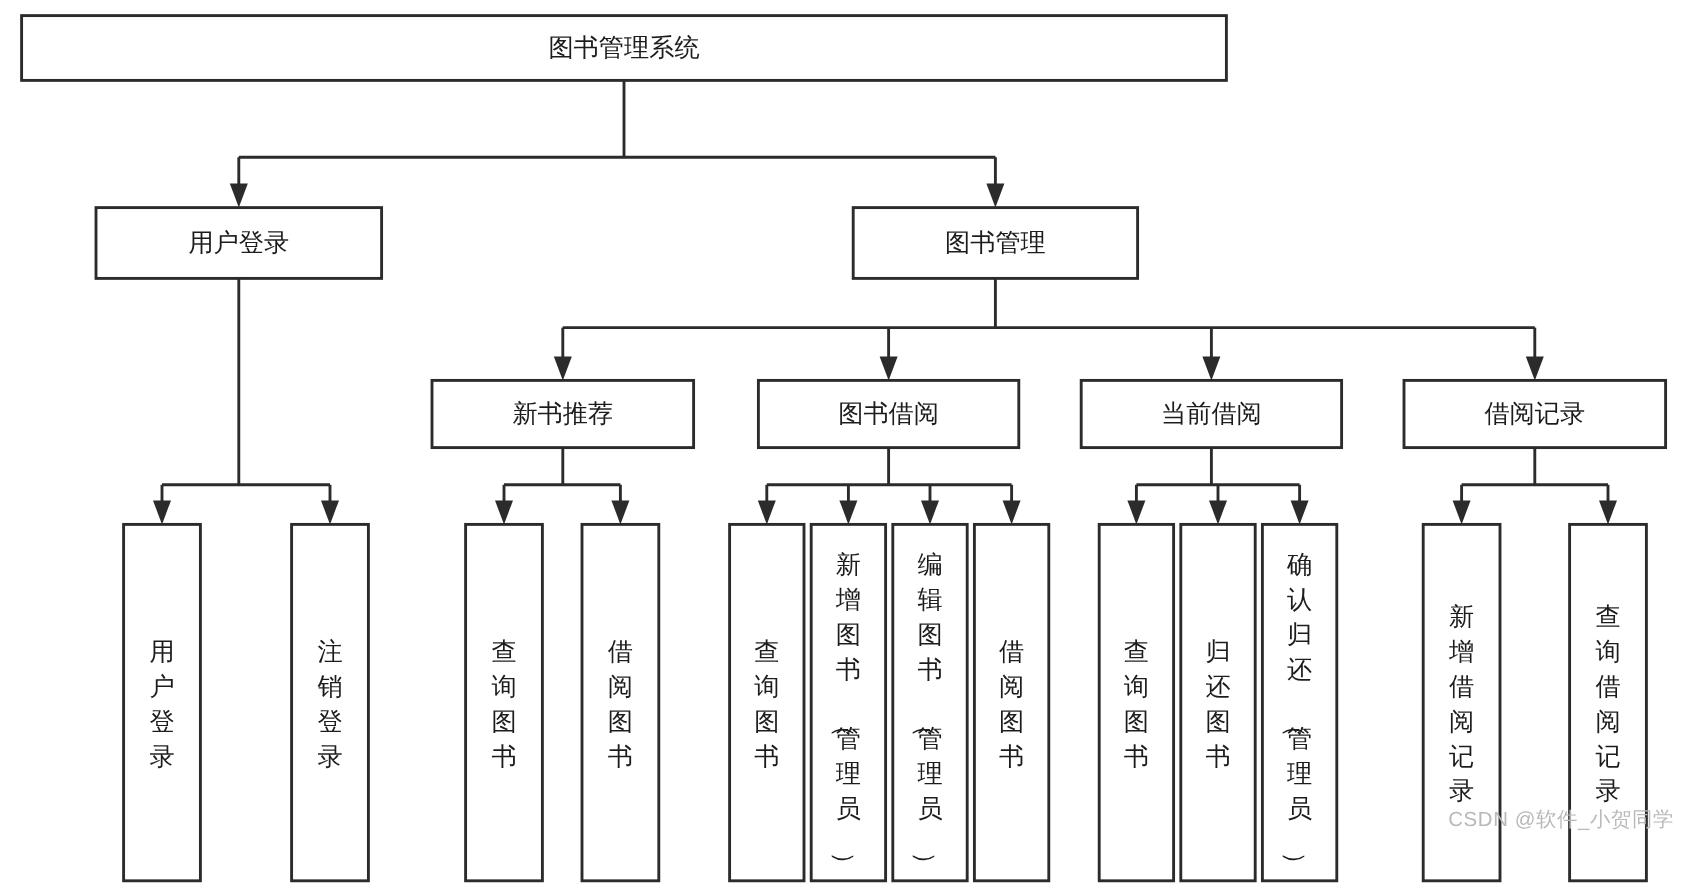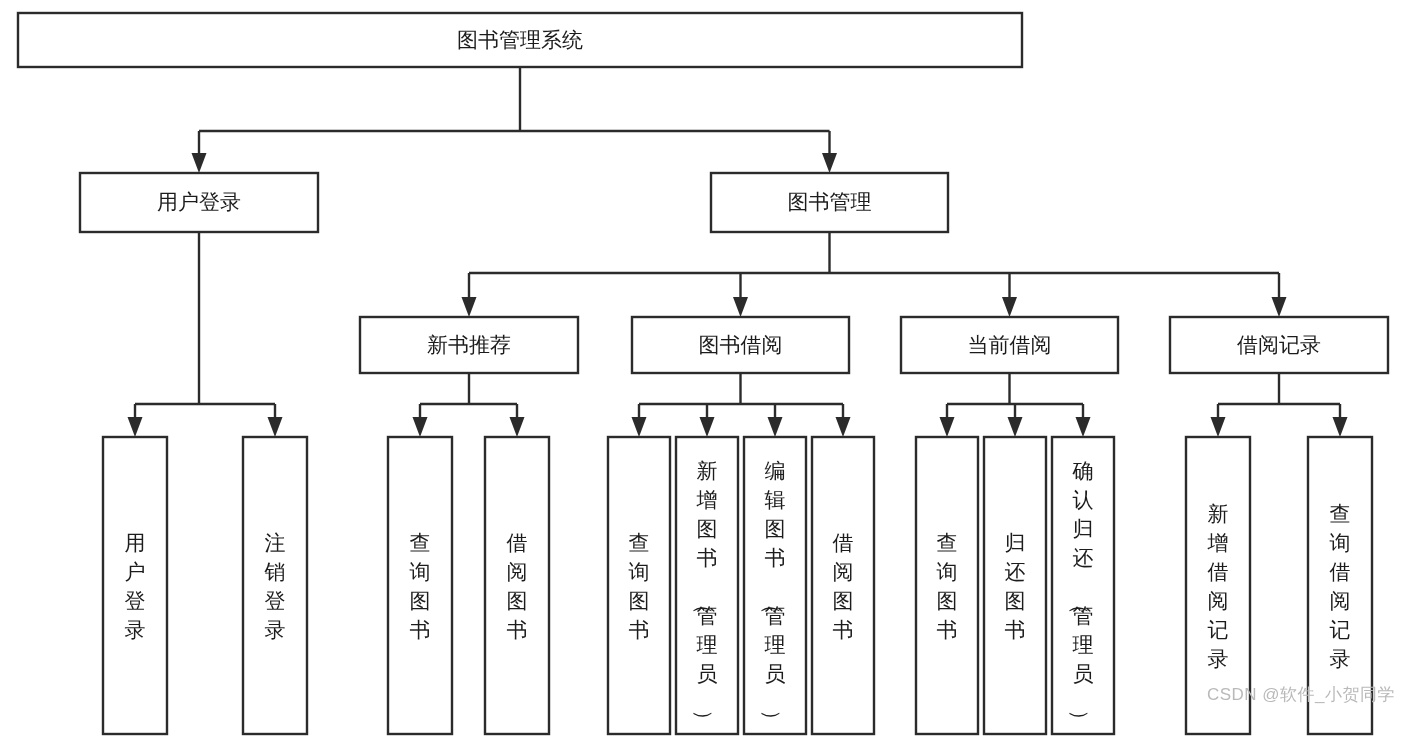--- a/index.html
+++ b/index.html
@@ -50,21 +50,21 @@
   }
   .node-label-v {
     font-family: "Liberation Sans", "DejaVu Sans", sans-serif;
     font-size: 21px;
     fill: #1c1c1c;
     text-anchor: middle;
   }
   .watermark-text {
     position: absolute;
     right: 10px;
-    bottom: 4px;
+    bottom: 16px;
     font-family: "Liberation Sans", "DejaVu Sans", sans-serif;
     font-size: 17px;
     color: #b9b9b9;
     white-space: nowrap;
     letter-spacing: 0.5px;
   }
 </style>
 </head>
 <body>
 

